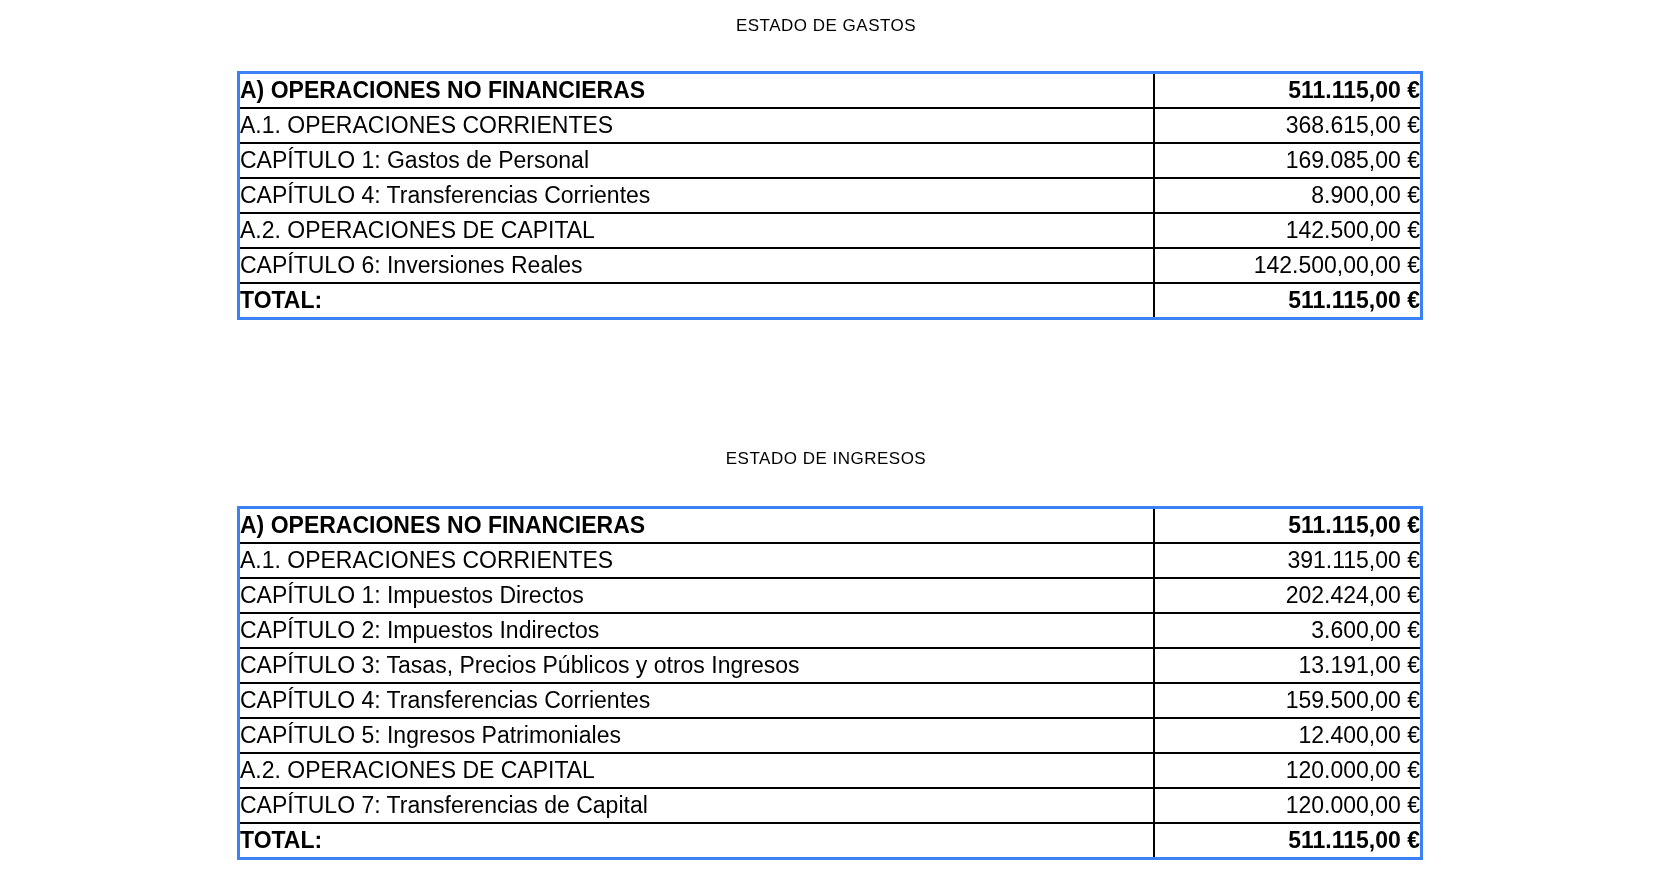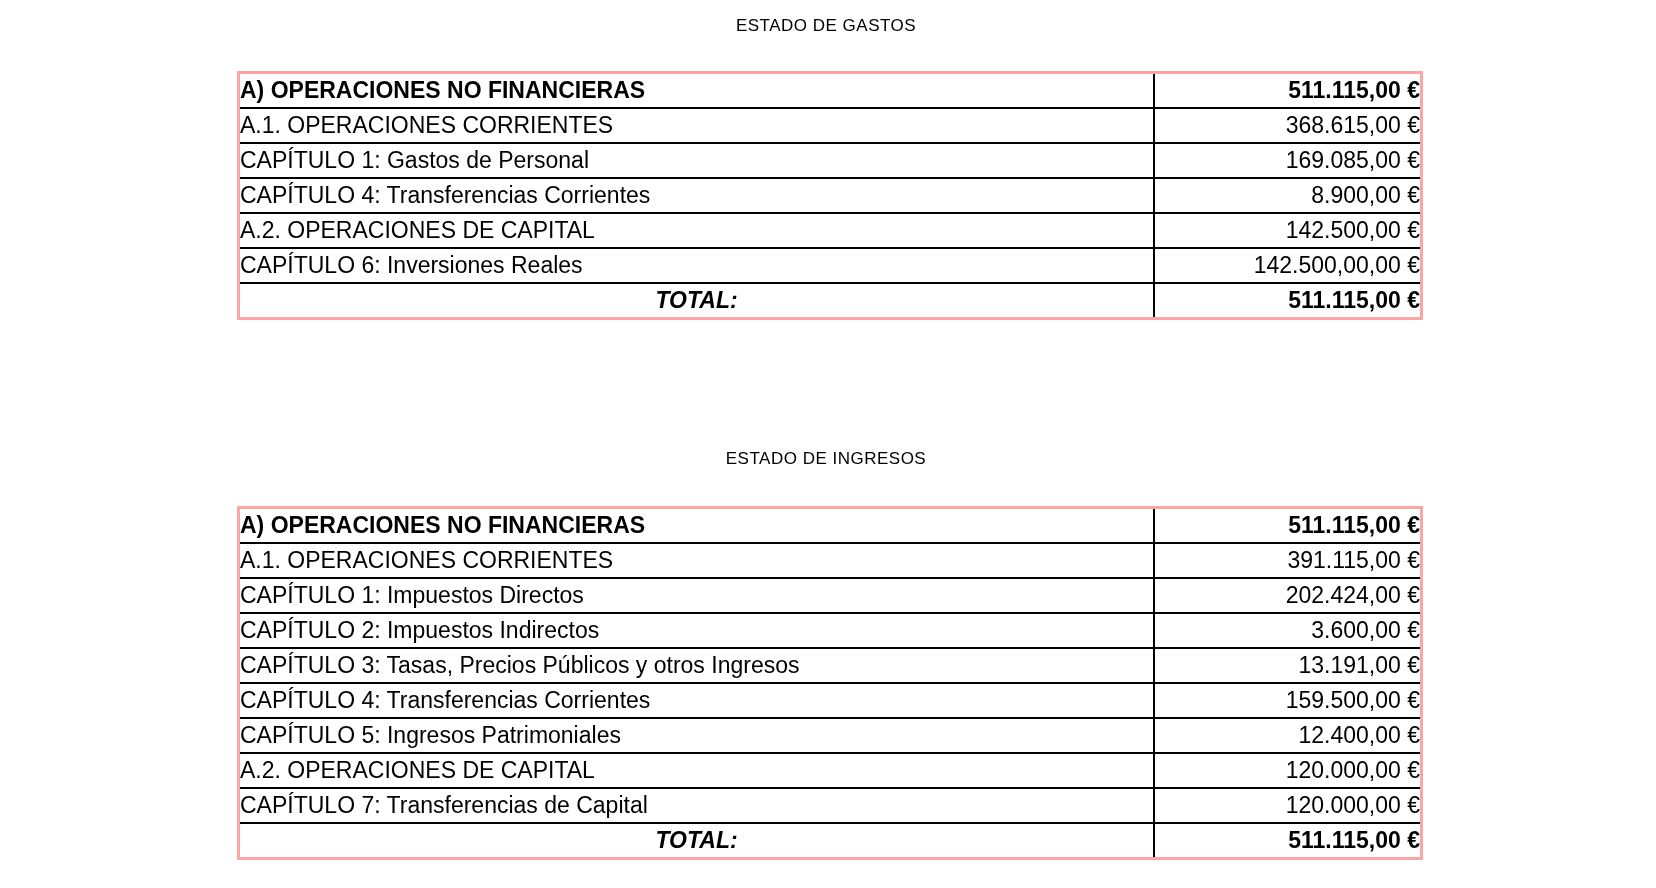--- a/index.html
+++ b/index.html
@@ -28,21 +28,21 @@
   #title-gastos   { top: 16px; }
   #title-ingresos { top: 449px; }
 
   table.budget {
     position: absolute;
     left: 237px;
     width: 1178px;
     border-collapse: collapse;
     table-layout: fixed;
     font-size: 23px;
-    border: 3px solid #fca5a5;
+    border: 3px solid #3b82f6;
   }
   #table-gastos   { top: 71px; }
   #table-ingresos { top: 506px; }
 
   table.budget td {
     border: 2px solid #000000;
     height: 33px;
     padding: 0;
     vertical-align: middle;
     white-space: nowrap;
@@ -59,23 +59,22 @@
     padding-left: 10px;
   }
   td.lv-sub {
     padding-left: 50px;
   }
   td.lv-chapter {
     padding-left: 90px;
   }
   td.lv-total {
     font-weight: 700;
-    text-align: center;
+    text-align: left;
     padding-right: 12px;
-    font-style: italic;
   }
   td.val-bold { font-weight: 700; }
 </style>
 </head>
 <body>
 
 <div id="title-gastos" class="section-title">ESTADO DE GASTOS</div>
 
 <table id="table-gastos" class="budget">
   <tbody>

